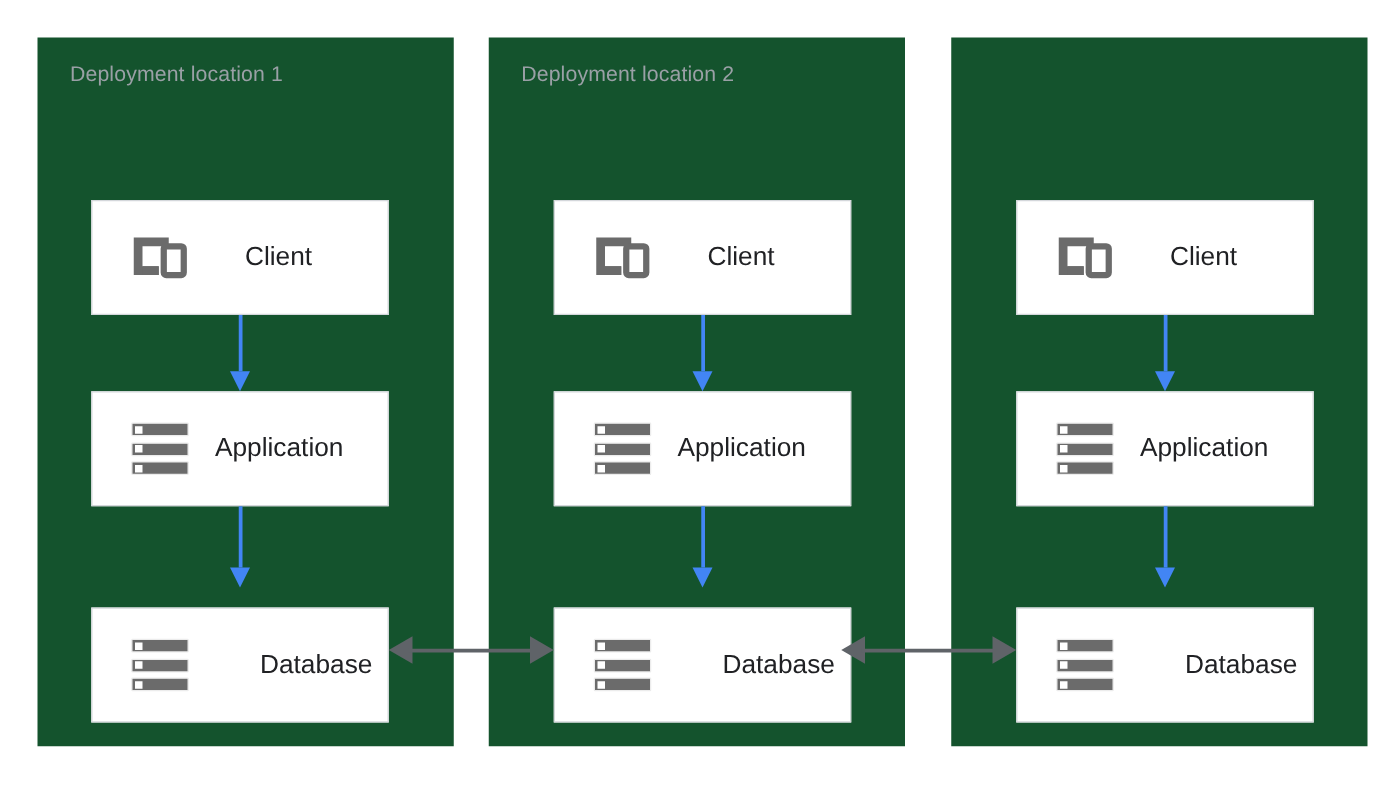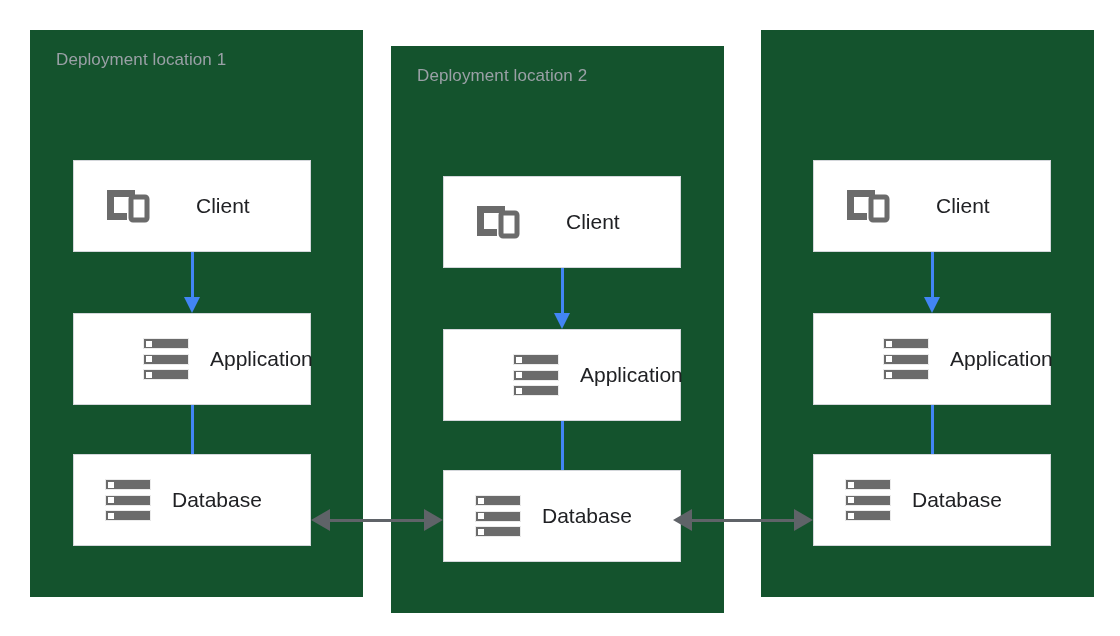--- a/index.html
+++ b/index.html
@@ -22,21 +22,21 @@
 
   
   .panel {
     position: absolute;
     top: 30px;
     height: 567px;
     width: 333px;
     background: #14532d;
   }
   .panel-1 { left: 30px; }
-  .panel-2 { left: 391px; margin-top: 16px; }
+  .panel-2 { left: 391px; }
   .panel-3 { left: 761px; }
 
   .panel-title {
     position: absolute;
     top: 20px;
     left: 26px;
     font-size: 17px;
     line-height: 20px;
     color: #9aa0a6;
     letter-spacing: 0.1px;
@@ -47,22 +47,22 @@
   .node {
     position: absolute;
     box-sizing: border-box;
     background: #ffffff;
     border: 1px solid #d4d7db;
     display: flex;
     align-items: center;
     height: 92px;
   }
   .node-client      { top: 130px; gap: 24px; }
-  .node-application { top: 283px; padding-left: 38px; }
-  .node-database    { top: 424px; }
+  .node-application { top: 283px; }
+  .node-database    { top: 456px; gap: 36px; }
 
   .panel-1 .node { left: 43px;  width: 238px; }
   .panel-2 .node { left: 52px;  width: 238px; }
   .panel-3 .node { left: 52px;  width: 238px; }
 
   .node-icon {
     width: 54px;
     height: 48px;
     margin-left: 27px;
     flex: 0 0 auto;

